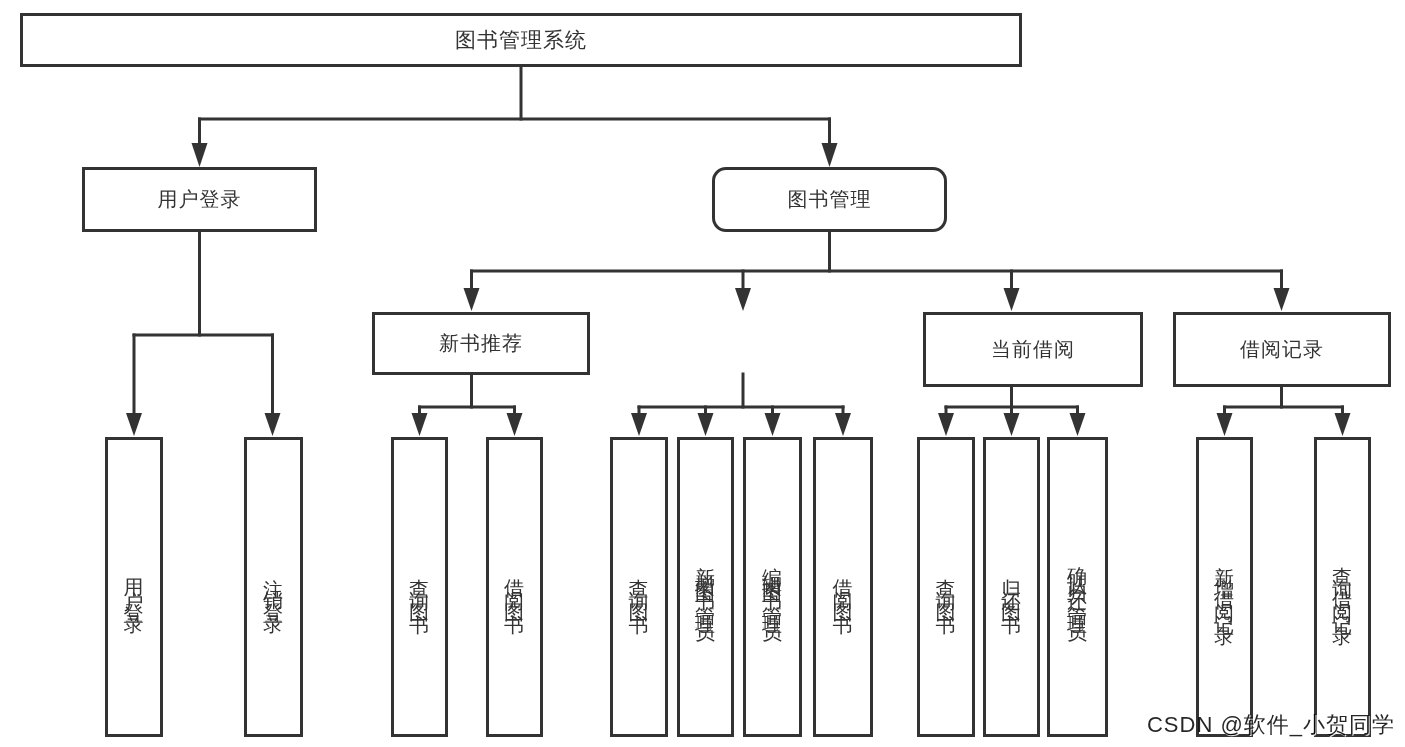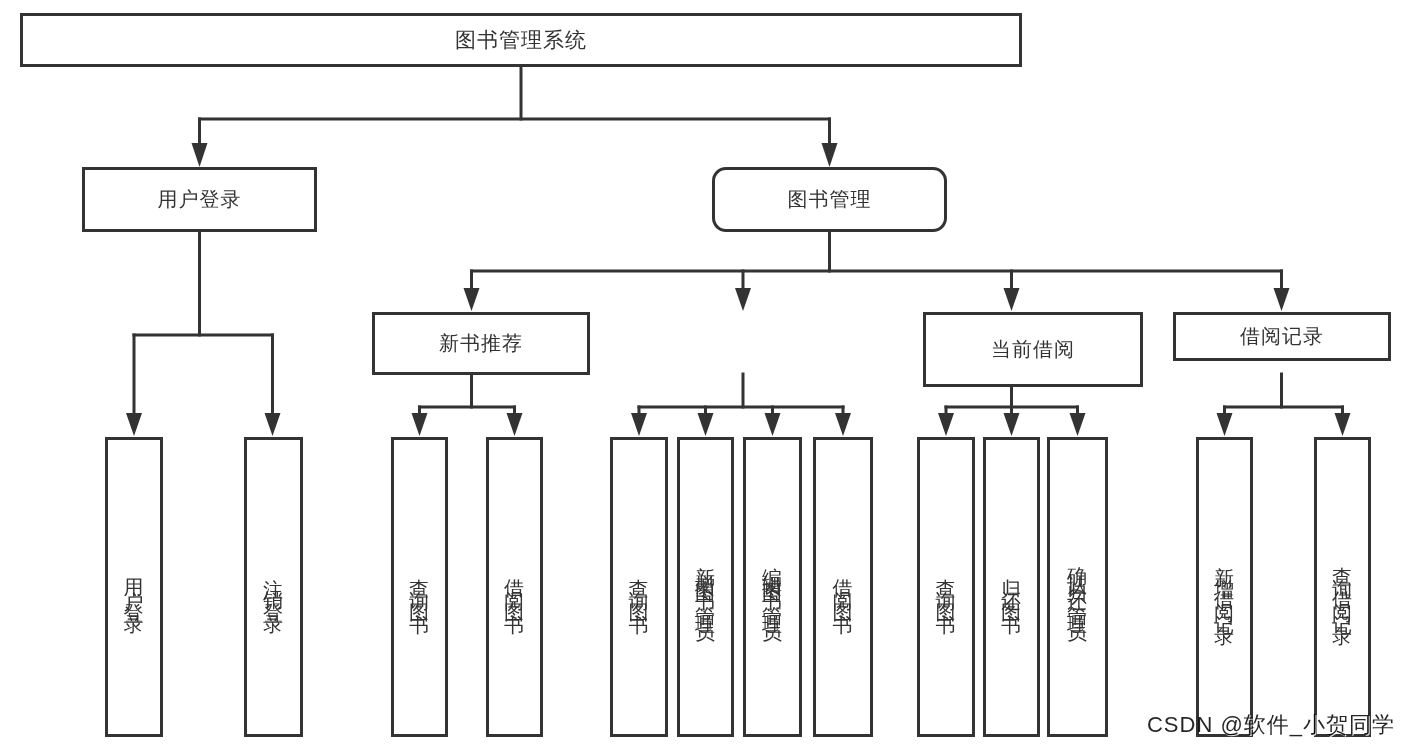--- a/index.html
+++ b/index.html
@@ -145,21 +145,21 @@
   <div class="node h" style="left:712px; top:167px; width:235px; height:65px;border-radius:14px;">
     <span>图书管理</span>
   </div>
 
   <div class="node h" style="left:363px; top:312px; width:218px; height:63px;margin-left:9px;">
     <span>新书推荐</span>
   </div>
   <div class="node h" style="left:903px; top:312px; width:220px; height:75px;margin-left:20px;">
     <span>当前借阅</span>
   </div>
-  <div class="node h" style="left:1173px; top:312px; width:218px; height:49px;">
+  <div class="node h" style="left:1173px; top:312px; width:218px; height:75px;">
     <span>借阅记录</span>
   </div>
 
   <div class="node leaf" style="left:105px; width:58px;">
     <span class="vtext">用户登录</span>
   </div>
   <div class="node leaf" style="left:244px; width:59px;">
     <span class="vtext">注销登录</span>
   </div>
 

